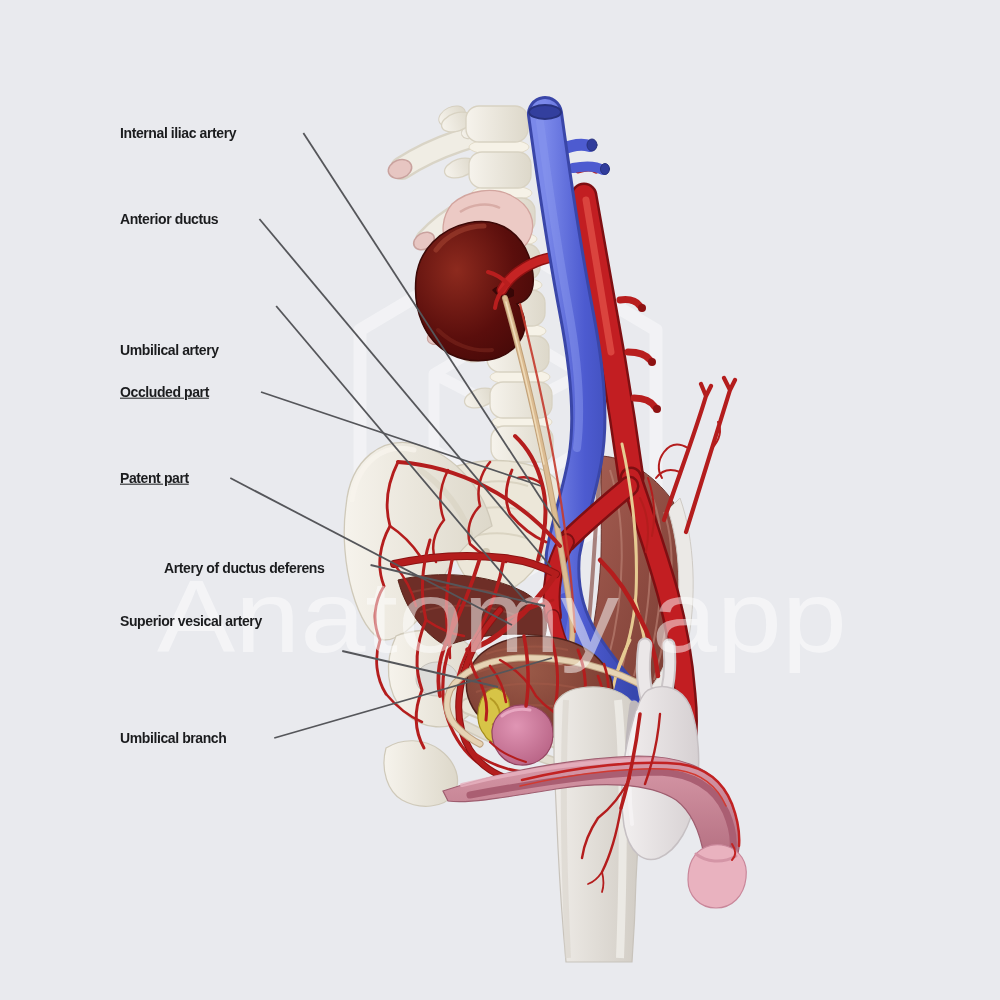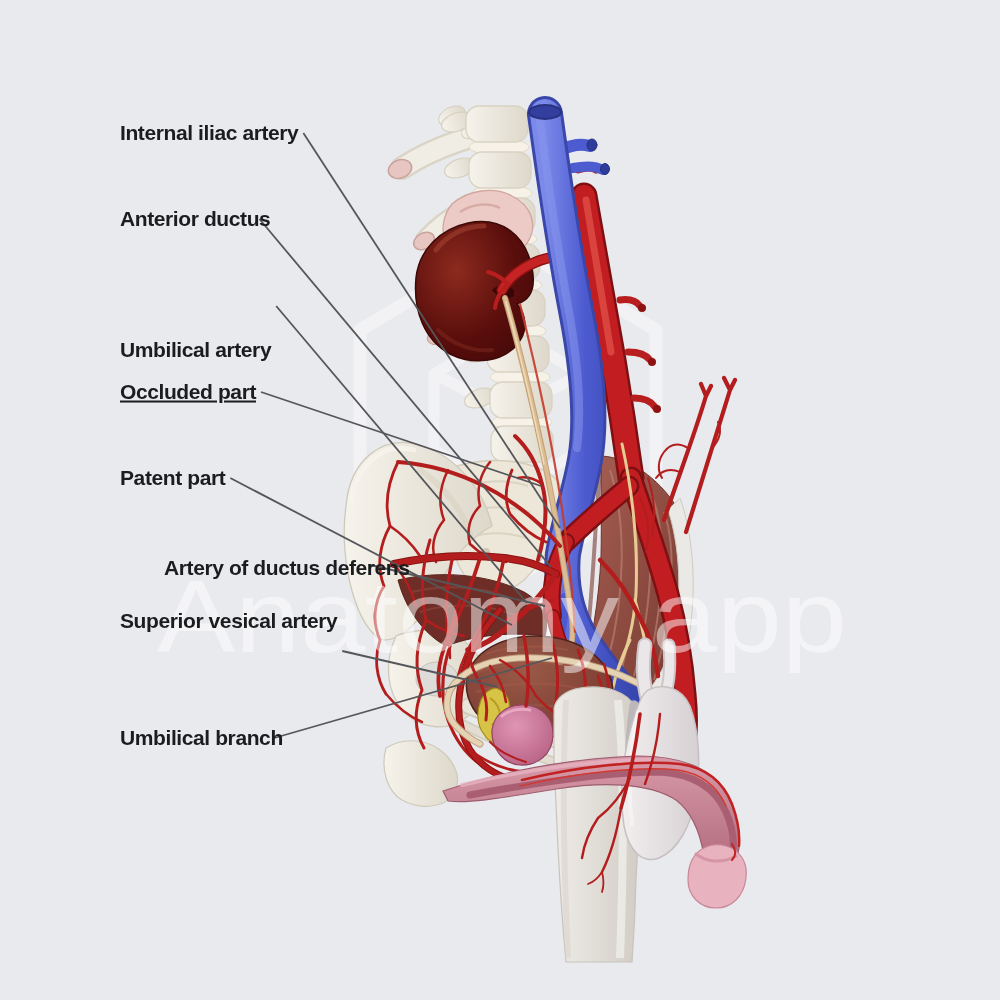--- a/index.html
+++ b/index.html
@@ -8,21 +8,21 @@
     width:1000px;height:1000px;
     background:var(--bg,#e9eaee);
     overflow:hidden;
     font-family:"Liberation Sans",sans-serif;
   }
   .canvas svg{position:absolute;left:0;top:0;}
   .label{
     position:absolute;
     transform:translateY(-52%);
     left:120px;
-    font-size:21px;
+    font-size:14px;
     font-weight:bold;
     letter-spacing:-0.4px;
     color:var(--label,#1b1c1e);
     white-space:nowrap;
     z-index:5;
   }
   #leader-lines{z-index:4;pointer-events:none;}
   #anatomy{z-index:1;}
   #watermark-layer{z-index:3;pointer-events:none;}
 </style>
@@ -355,18 +355,18 @@
       <line x1="370.5625" y1="565" x2="545" y2="606" stroke="#55565a" stroke-width="1.8"></line>
       <line x1="342.265625" y1="651" x2="498" y2="687" stroke="#55565a" stroke-width="1.8"></line>
       <line x1="274.234375" y1="738" x2="552" y2="658" stroke="#55565a" stroke-width="1.8"></line>
     </svg>
 
   <div id="labels">
       <div class="label" style="top: 133px;">Internal iliac artery</div>
       <div class="label" style="top: 219px;">Anterior ductus</div>
       <div class="label" style="top: 306px; margin-top: 44px;">Umbilical artery</div>
       <div class="label" style="top: 392px; text-decoration: underline;">Occluded part</div>
-      <div class="label" style="top: 478px;">Patent part</div>
+      <div class="label" style="top: 478px; text-decoration: underline;">Patent part</div>
       <div class="label" style="top: 568px; margin-left: 44px;">Artery of ductus deferens</div>
       <div class="label" style="top: 621px;">Superior vesical artery</div>
       <div class="label" style="top: 738px;">Umbilical branch</div>
     </div>
 </div>
 
 </body></html>

